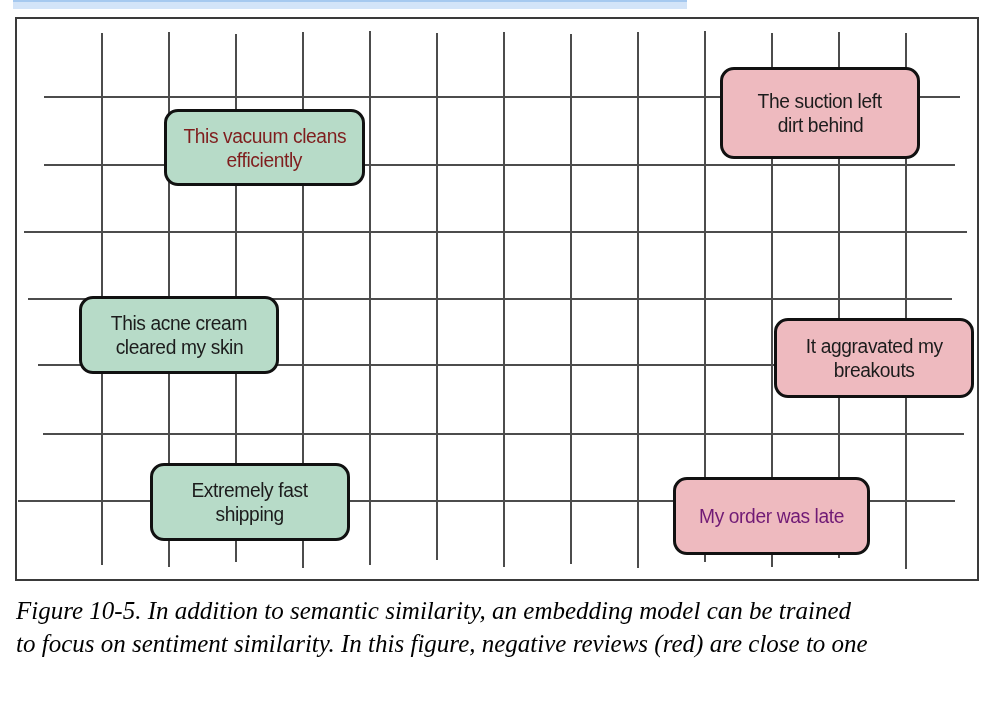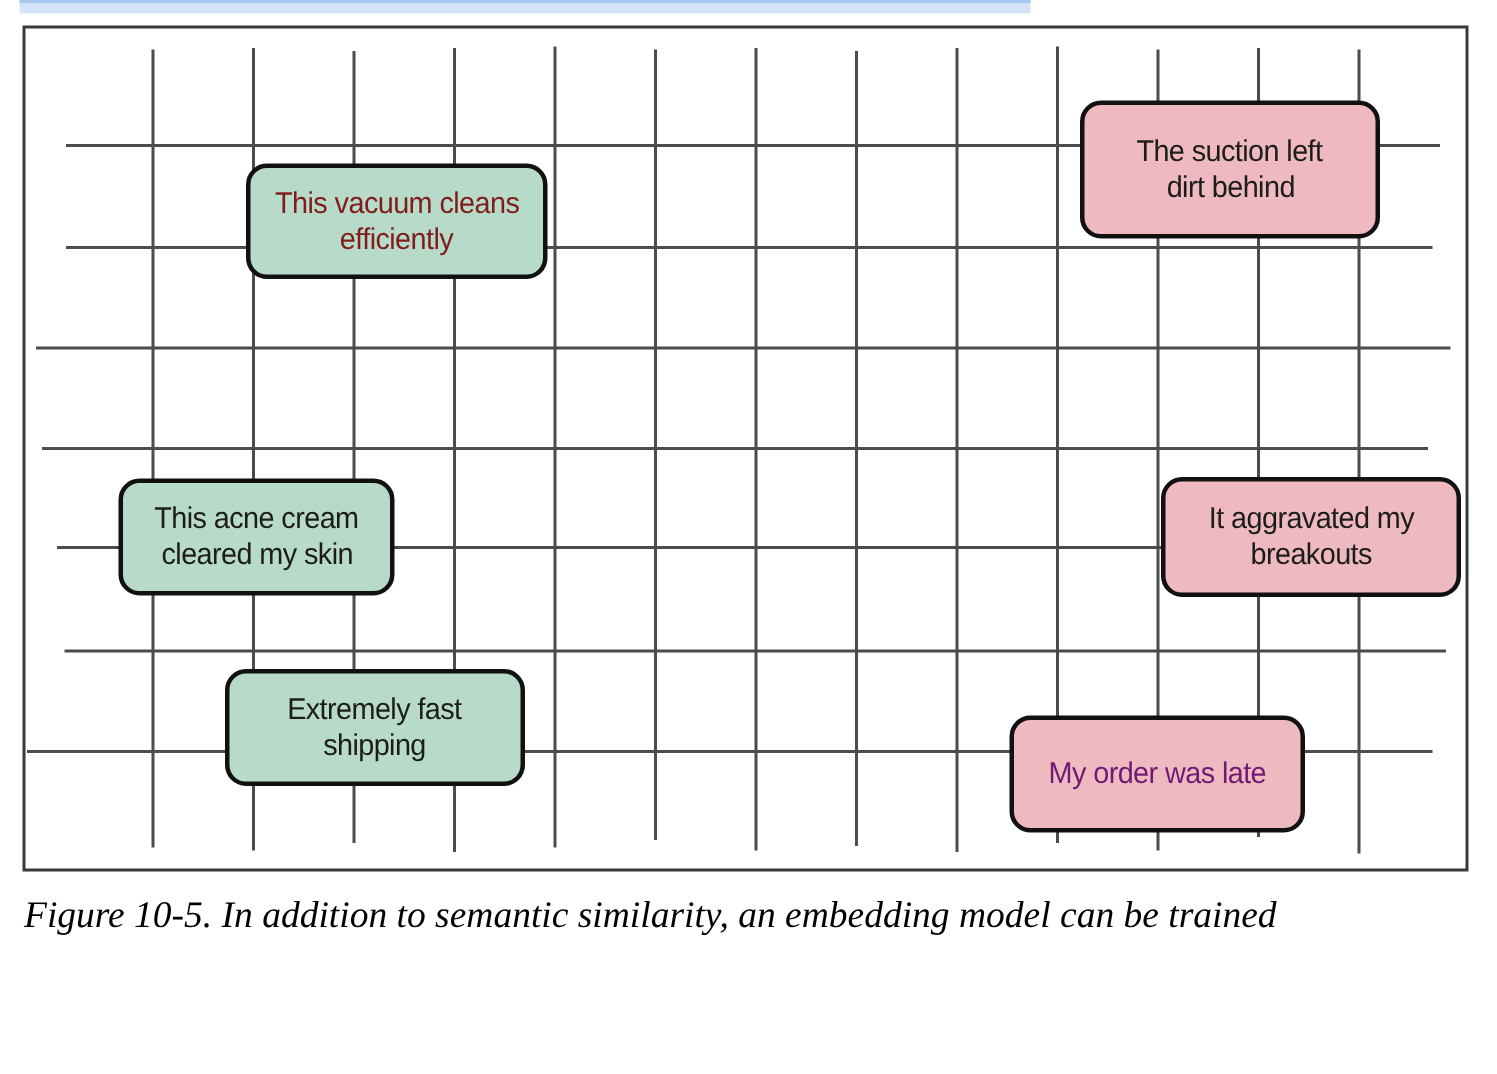--- a/index.html
+++ b/index.html
@@ -105,35 +105,36 @@
       </svg>
     <div id="boxes-layer">
         <div class="review-box positive" style="left: 147px; top: 90px; width: 201px; height: 77px; background: rgb(183, 219, 200); border: 3px solid rgb(17, 17, 17); color: #7f1d1d;">
           <span class="line">This vacuum cleans</span>
           <span class="line">efficiently</span>
         </div>
         <div class="review-box negative" style="left: 703px; top: 48px; width: 200px; height: 92px; background: rgb(238, 186, 191); border: 3px solid rgb(17, 17, 17); color: rgb(28, 28, 28);">
           <span class="line">The suction left</span>
           <span class="line">dirt behind</span>
         </div>
-        <div class="review-box positive" style="left: 62px; top: 300px; width: 184px; height: 78px; background: rgb(183, 219, 200); border: 3px solid rgb(17, 17, 17); color: rgb(28, 28, 28);">
+        <div class="review-box positive" style="left: 62px; top: 277px; width: 200px; height: 78px; background: rgb(183, 219, 200); border: 3px solid rgb(17, 17, 17); color: rgb(28, 28, 28);">
           <span class="line">This acne cream</span>
           <span class="line">cleared my skin</span>
         </div>
         <div class="review-box negative" style="left: 732px; top: 299px; width: 200px; height: 80px; background: rgb(238, 186, 191); border: 3px solid rgb(17, 17, 17); color: rgb(28, 28, 28); margin-left: 25px;">
           <span class="line">It aggravated my</span>
           <span class="line">breakouts</span>
         </div>
-        <div class="review-box positive" style="left: 133px; top: 427px; width: 200px; height: 78px; background: rgb(183, 219, 200); border: 3px solid rgb(17, 17, 17); color: rgb(28, 28, 28);">
+        <div class="review-box positive" style="left: 133px; top: 444px; width: 200px; height: 78px; background: rgb(183, 219, 200); border: 3px solid rgb(17, 17, 17); color: rgb(28, 28, 28);">
           <span class="line">Extremely fast</span>
           <span class="line">shipping</span>
         </div>
         <div class="review-box negative" style="left: 656px; top: 458px; width: 197px; height: 78px; background: rgb(238, 186, 191); border: 3px solid rgb(17, 17, 17); color: #701a75;">
           <span class="line">My order was late</span>
         </div>
       </div>
   </div>
 
   <div class="figure-caption">
     <div>Figure 10-5. In addition to semantic similarity, an embedding model can be trained</div>
+    <div>to focus on sentiment similarity. In this figure, negative reviews (red) are close to one</div>
   </div>
 
 </div>
 
 </body></html>

